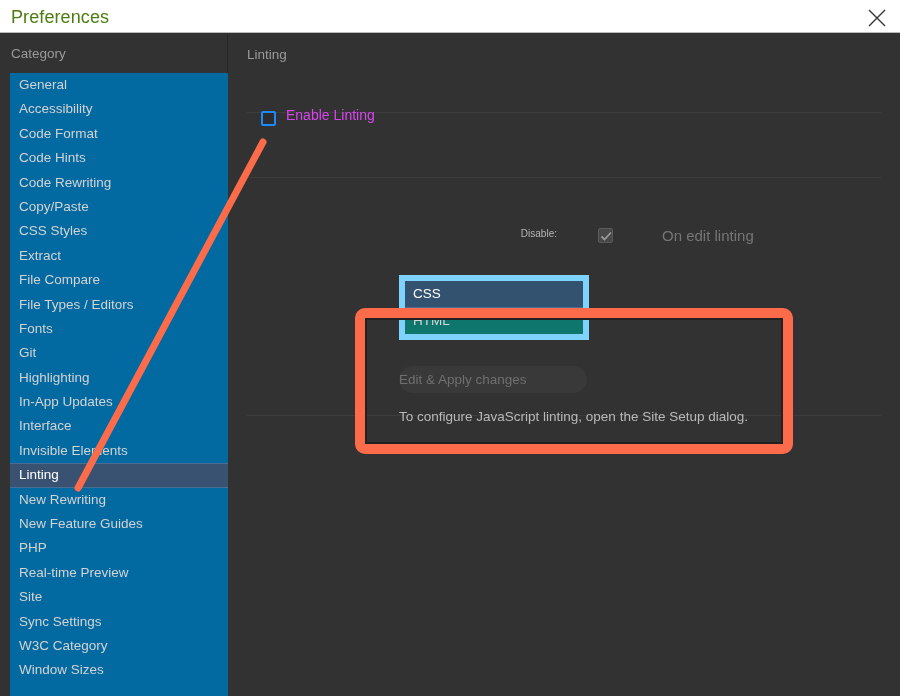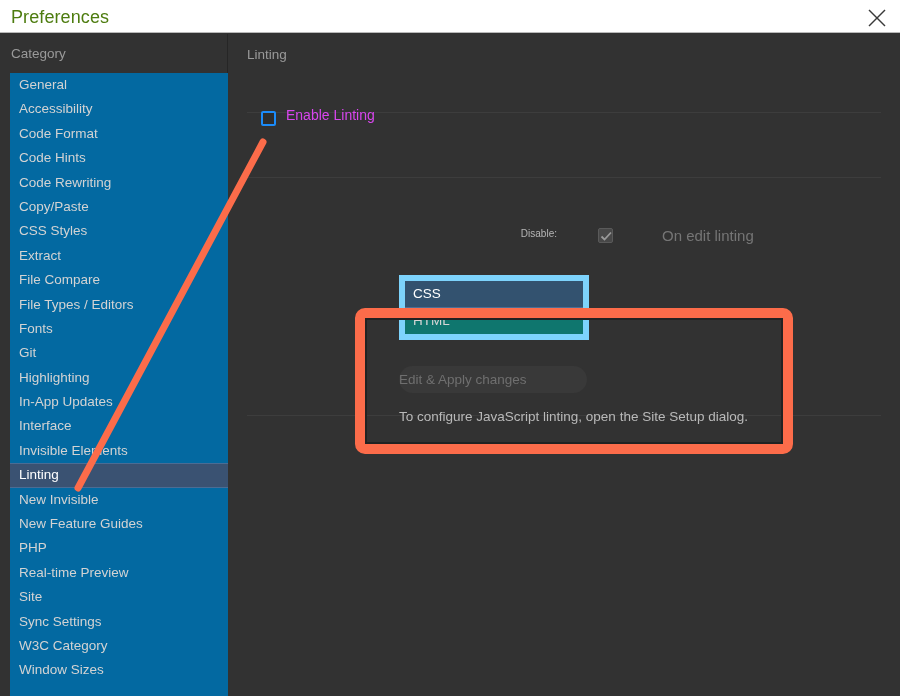--- a/index.html
+++ b/index.html
@@ -276,21 +276,21 @@
         <div class="cat-item">Extract</div>
         <div class="cat-item">File Compare</div>
         <div class="cat-item">File Types / Editors</div>
         <div class="cat-item">Fonts</div>
         <div class="cat-item">Git</div>
         <div class="cat-item">Highlighting</div>
         <div class="cat-item">In-App Updates</div>
         <div class="cat-item">Interface</div>
         <div class="cat-item">Invisible Elements</div>
         <div class="cat-item selected">Linting</div>
-        <div class="cat-item">New Invisible</div>
+        <div class="cat-item">New Rewriting</div>
         <div class="cat-item">New Feature Guides</div>
         <div class="cat-item">PHP</div>
         <div class="cat-item">Real-time Preview</div>
         <div class="cat-item">Site</div>
         <div class="cat-item">Sync Settings</div>
         <div class="cat-item">W3C Category</div>
         <div class="cat-item">Window Sizes</div>
       </div>
   </div>
 

